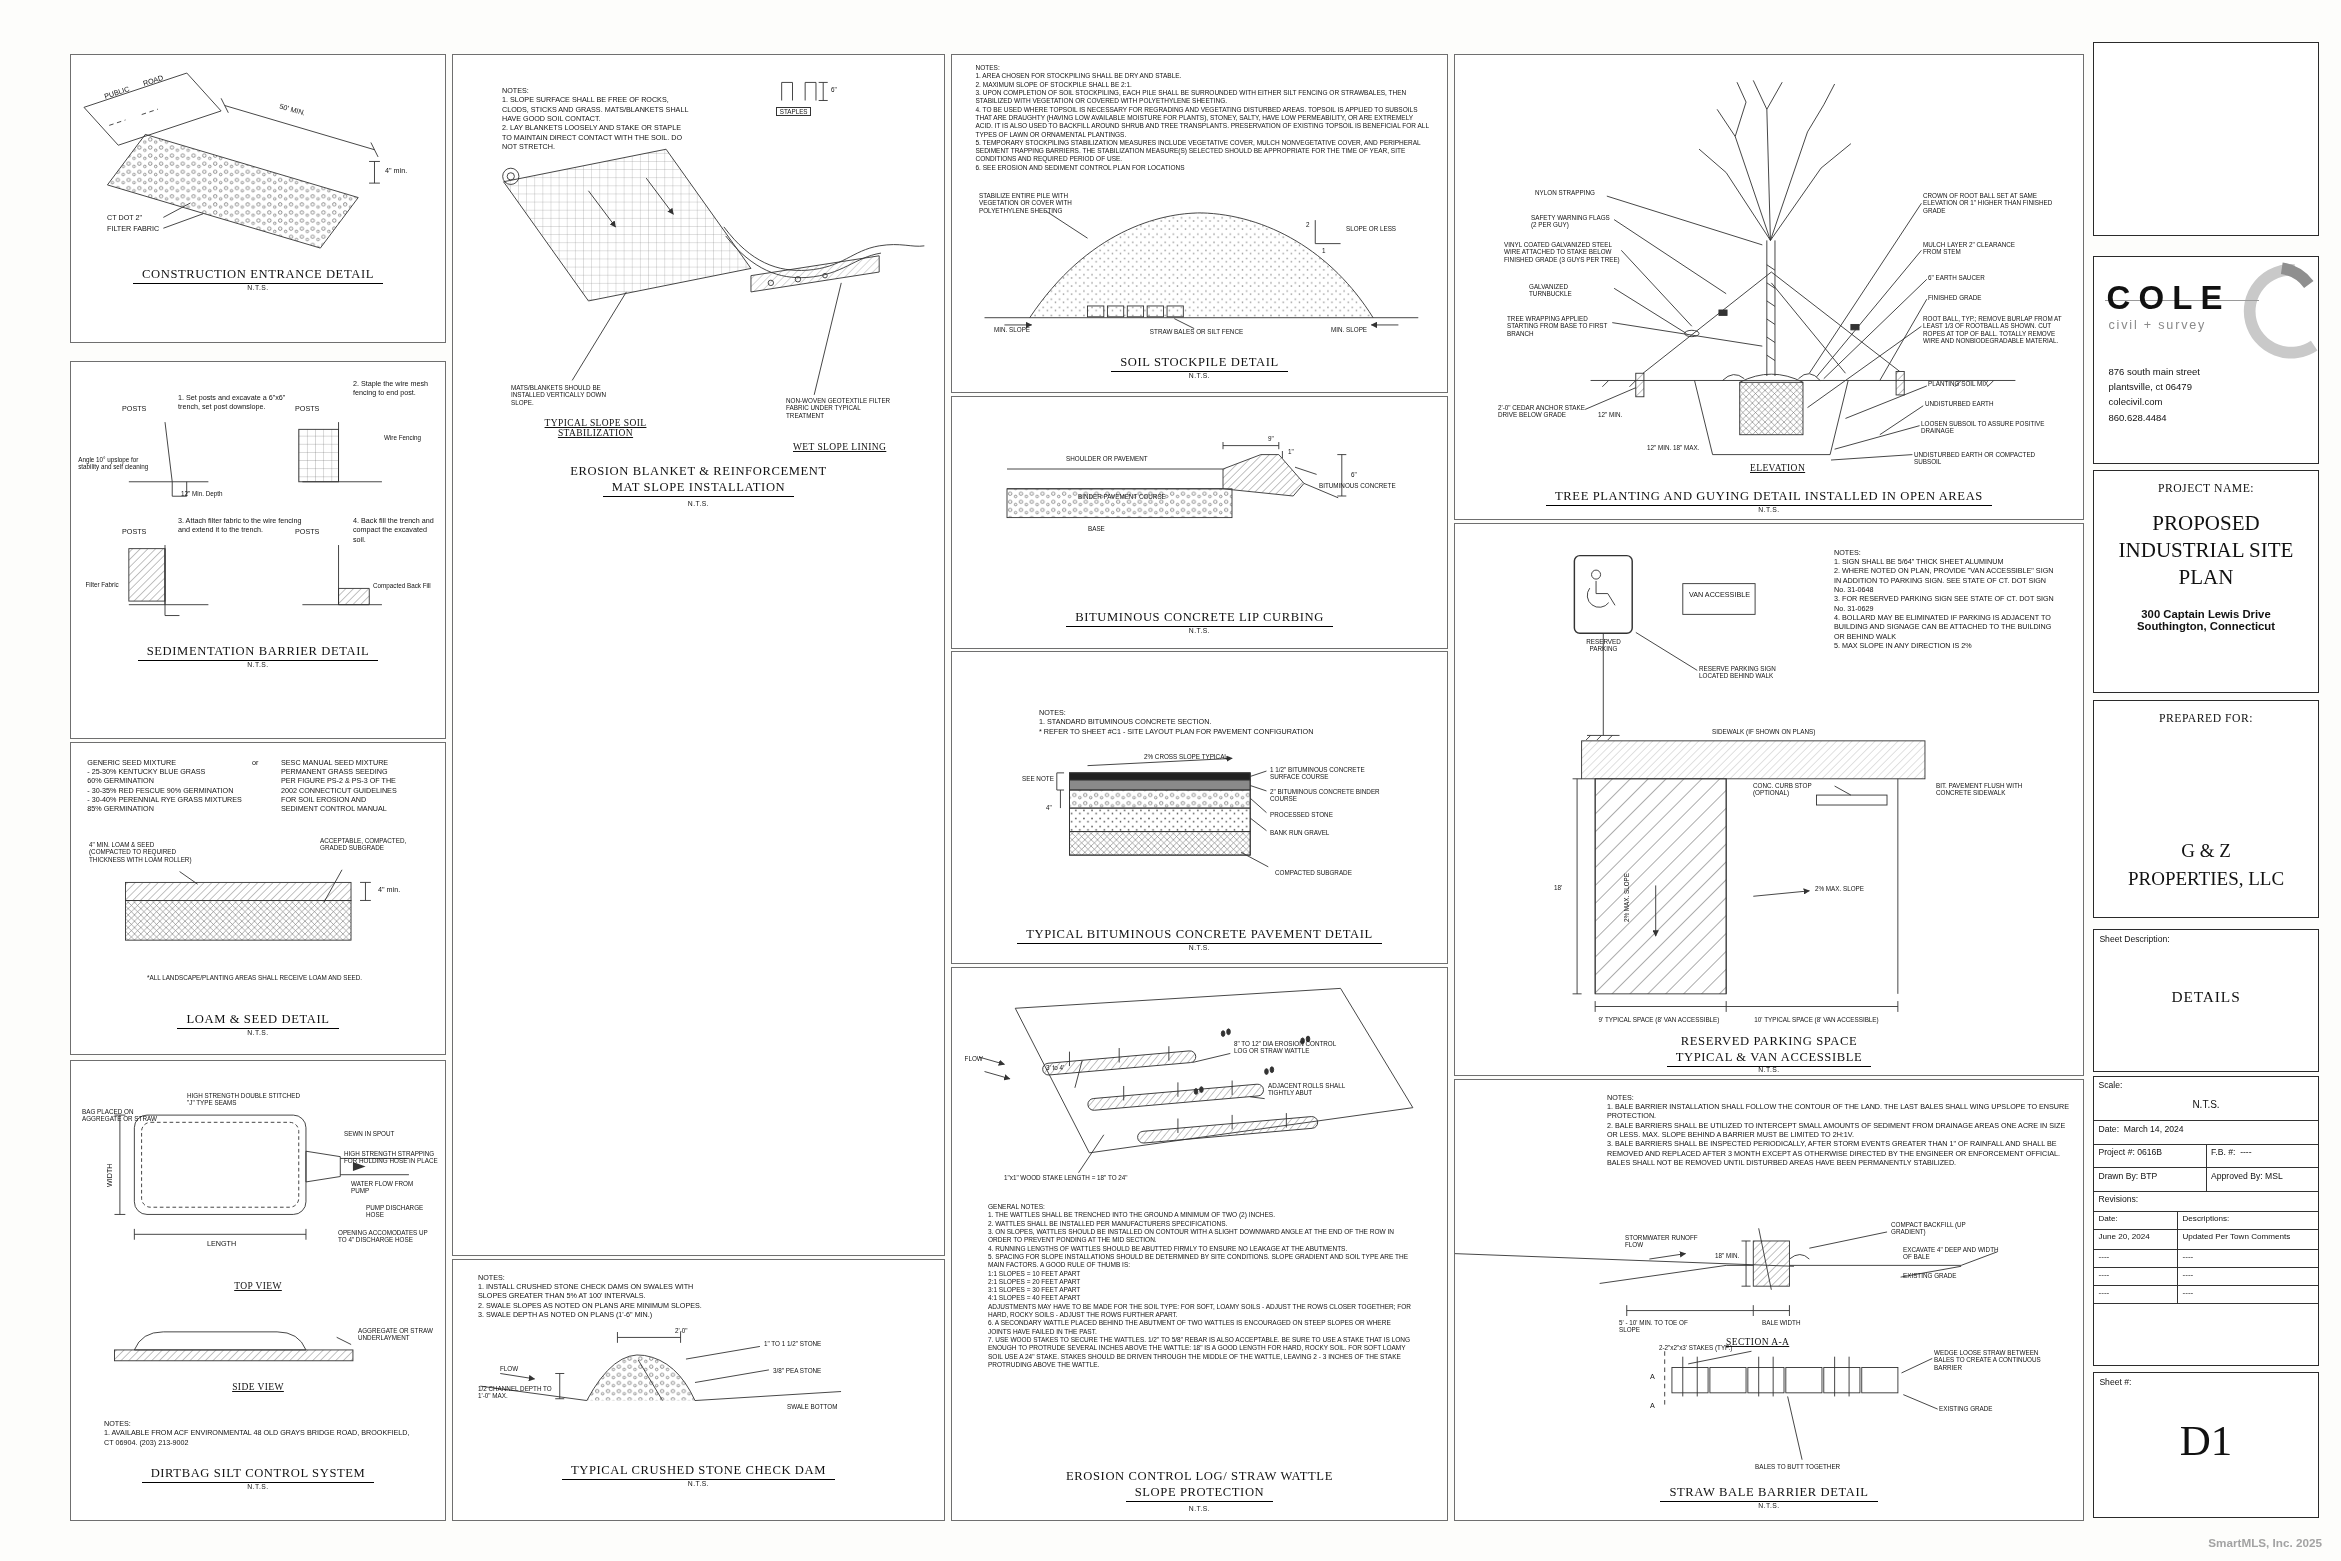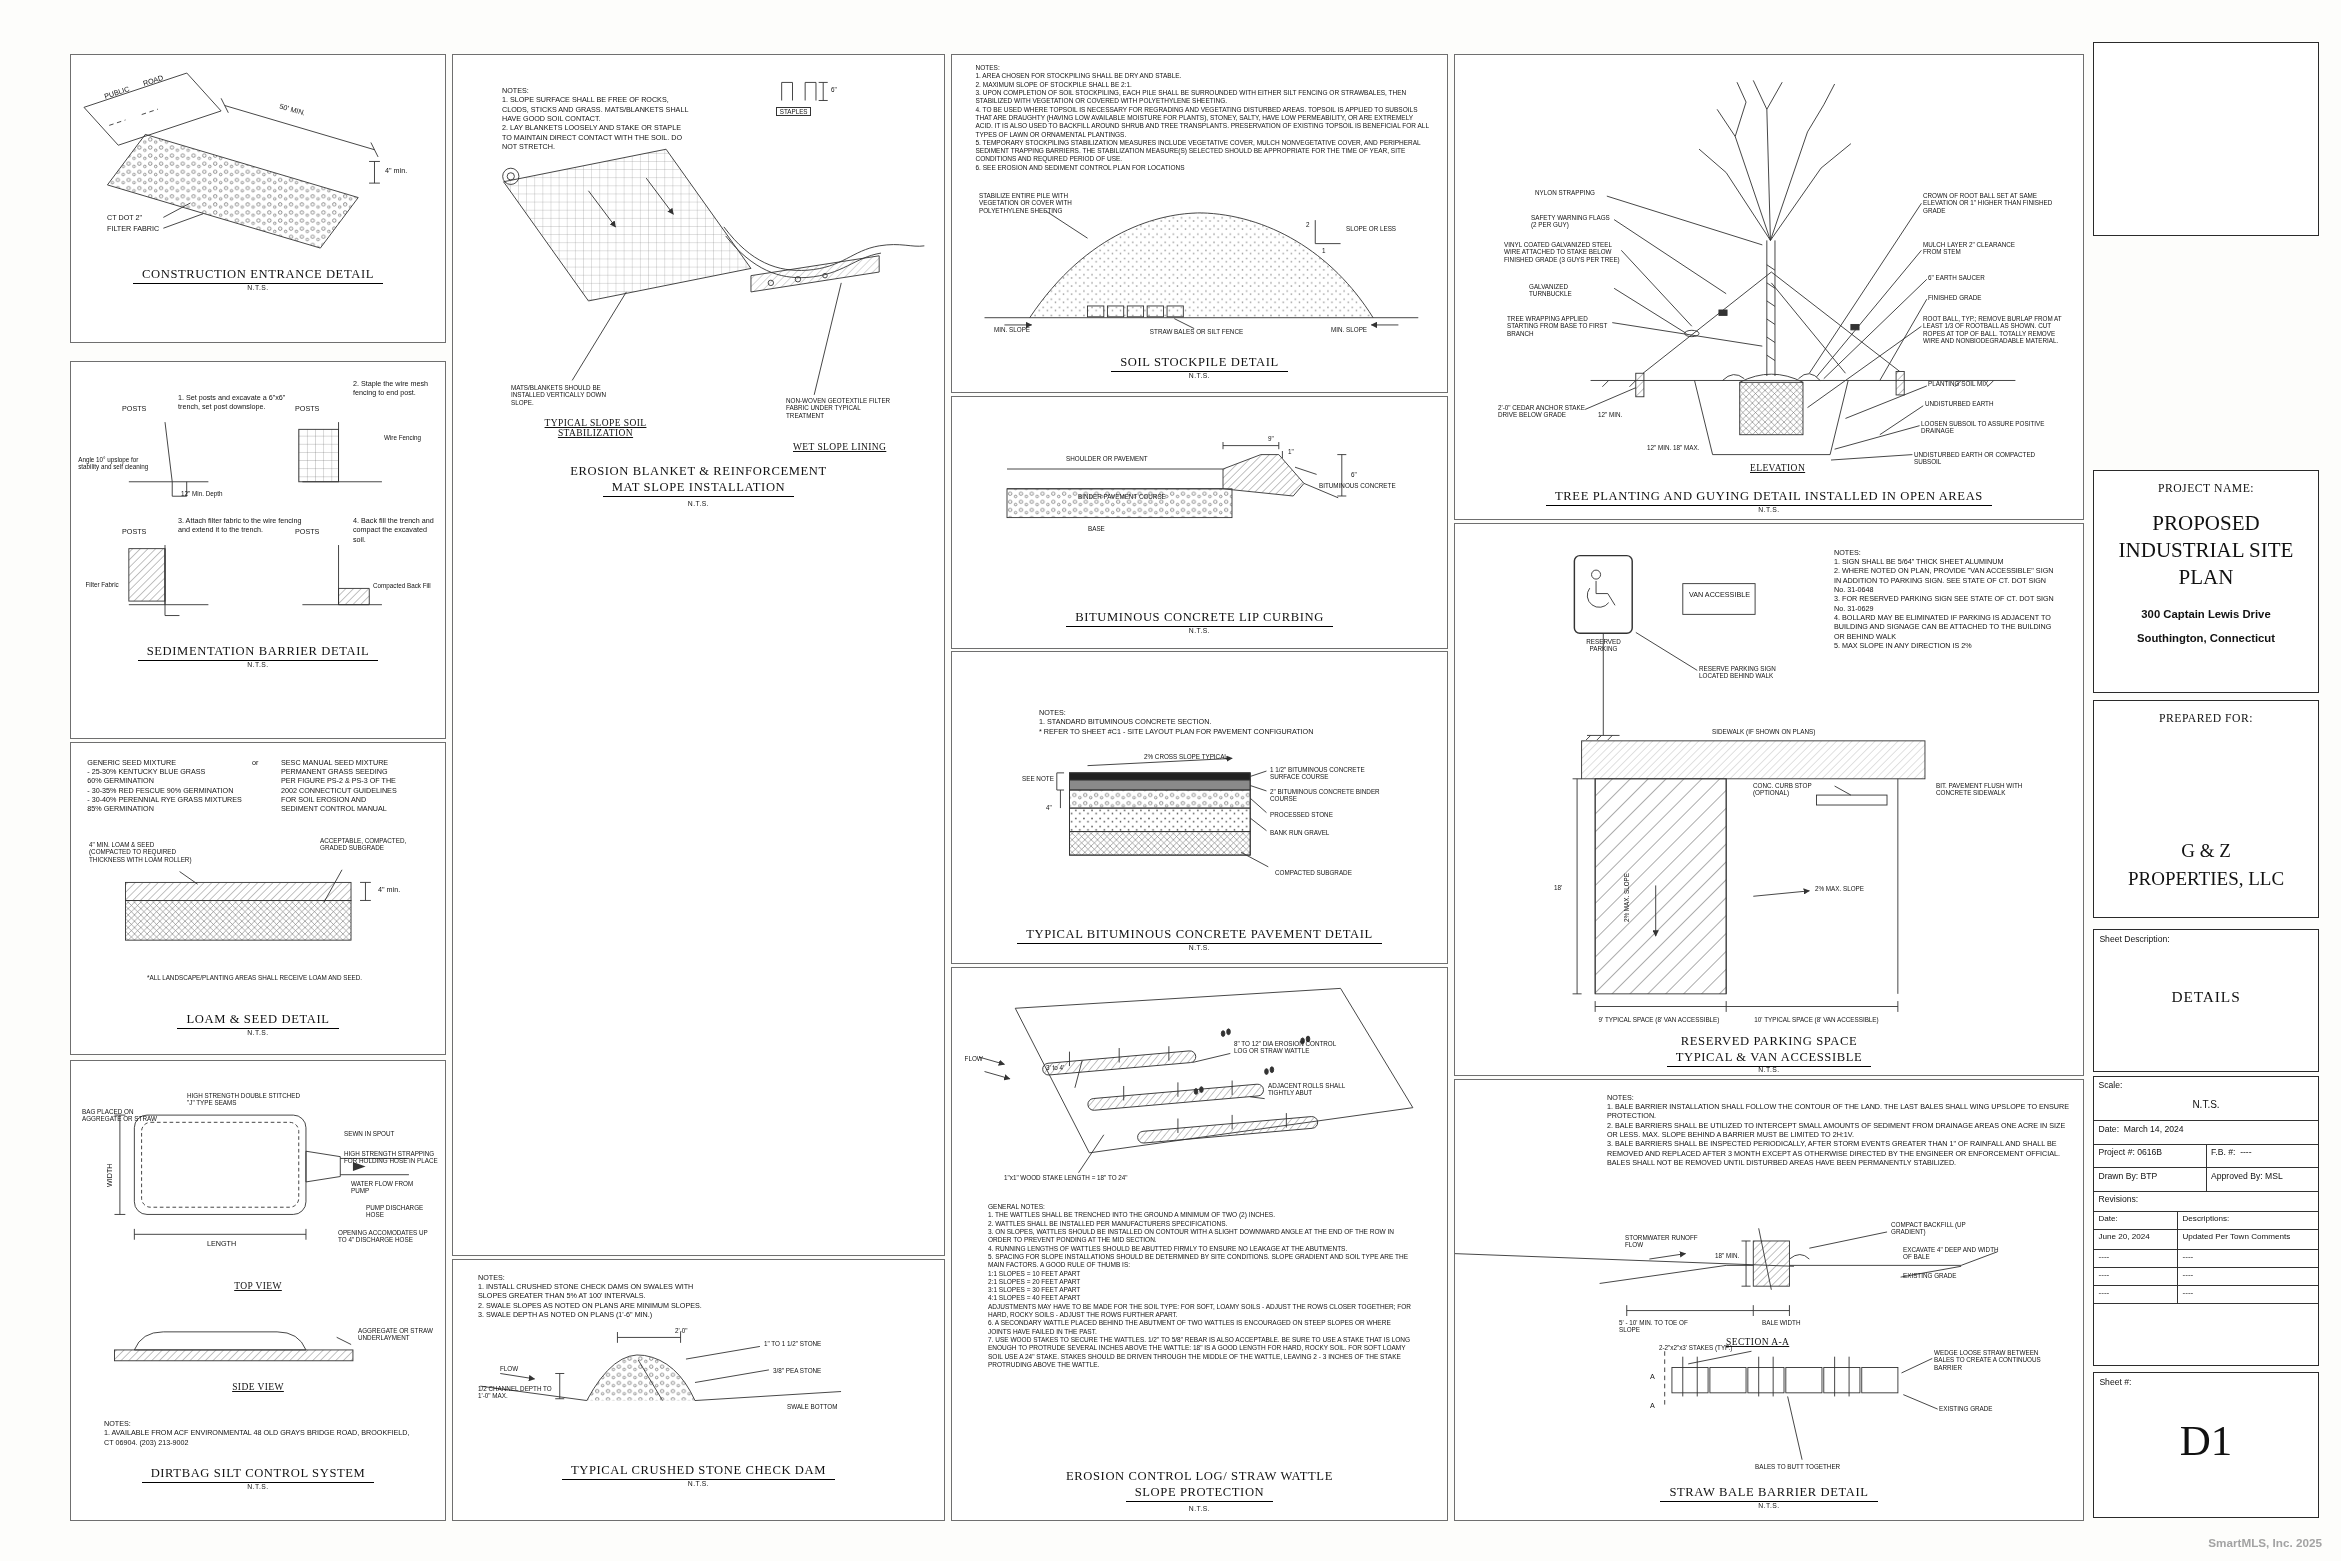--- a/index.html
+++ b/index.html
@@ -580,30 +580,45 @@
   <span class="lbl sm" style="left:484px;top:325px;width:81px">EXISTING GRADE</span>
   <span class="lbl sm" style="left:300px;top:383px;width:108px">BALES TO BUTT TOGETHER</span>
   <span class="lbl" style="left:195px;top:293px">A</span>
   <span class="lbl" style="left:195px;top:322px">A</span>
   <div class="tw" style="top:403px"><span class="dtitle">STRAW BALE BARRIER DETAIL</span></div>
   <div class="tw nts" style="top:422px">N.T.S.</div>
 </section>
 
 <div class="tb" style="left:2093px;top:42px;width:226px;height:194px"></div>
 
+<div class="tb" style="left:2093px;top:256px;width:226px;height:208px">
+  <svg style="position:absolute;right:1.8px;top:3.6px" width="108" height="108" viewBox="0 0 120 120">
+    <path d="M96,10 a46,46 0 1 0 22,84" fill="none" stroke="#c9c9c9" stroke-width="13"></path>
+    <path d="M112,26 a46,46 0 0 0 -30,-18" fill="none" stroke="#8f8f8f" stroke-width="13"></path>
+  </svg>
+  <div style="position:absolute;left:11px;top:43px;width:154px;height:0.9px;background:#9a9a9a"></div>
+  <div style="position:absolute;left:12.6px;top:22px;font-size:33px;font-weight:bold;letter-spacing:8.1px;font-family:'Liberation Sans',sans-serif">COLE</div>
+  <div style="position:absolute;left:14.5px;top:61px;font-size:12.6px;letter-spacing:1.8px;color:#8a8a8a">civil + survey</div>
+  <div style="position:absolute;left:14.5px;top:107px;font-size:9.5px;line-height:1.6">
+    <div>876 south main street</div>
+    <div>plantsville, ct 06479</div>
+    <div>colecivil.com</div>
+    <div>860.628.4484</div>
+  </div>
+</div>
 
 <div class="tb" style="left:2093px;top:470px;width:226px;height:223px;font-family:'Liberation Serif',serif;text-align:center">
   <div style="margin-top:11px;font-size:11.7px;letter-spacing:0.5px">PROJECT NAME:</div>
   <div style="margin-top:14.5px;font-size:21px;line-height:1.3">
     <div>PROPOSED</div>
     <div>INDUSTRIAL SITE</div>
     <div>PLAN</div>
   </div>
   <div style="margin-top:16.3px;font-size:11.3px;font-weight:bold;font-family:'Liberation Sans',sans-serif">300 Captain Lewis Drive</div>
-  <div style="margin-top:12px;font-size:11.3px;font-weight:bold;font-family:'Liberation Sans',sans-serif">Southington, Connecticut</div>
+  <div style="margin-top:0;font-size:11.3px;font-weight:bold;font-family:'Liberation Sans',sans-serif">Southington, Connecticut</div>
 </div>
 
 <div class="tb" style="left:2093px;top:700px;width:226px;height:218px;font-family:'Liberation Serif',serif;text-align:center">
   <div style="margin-top:11px;font-size:11.7px;letter-spacing:0.5px">PREPARED FOR:</div>
   <div style="margin-top:112px;font-size:19px;line-height:1.45">
     <div>G &amp; Z</div>
     <div>PROPERTIES, LLC</div>
   </div>
 </div>
 

